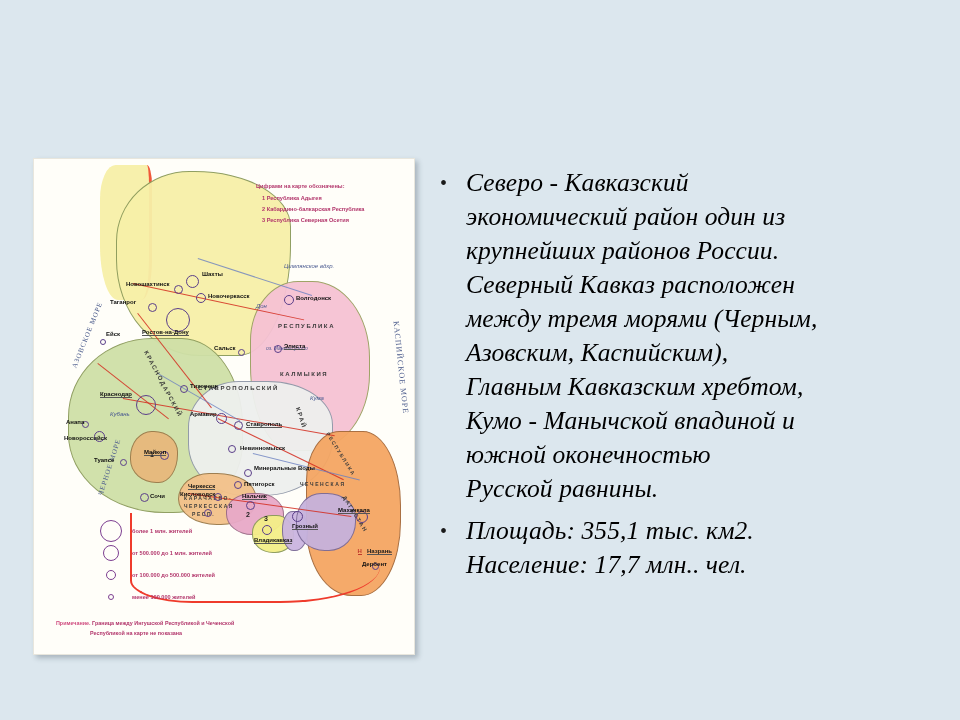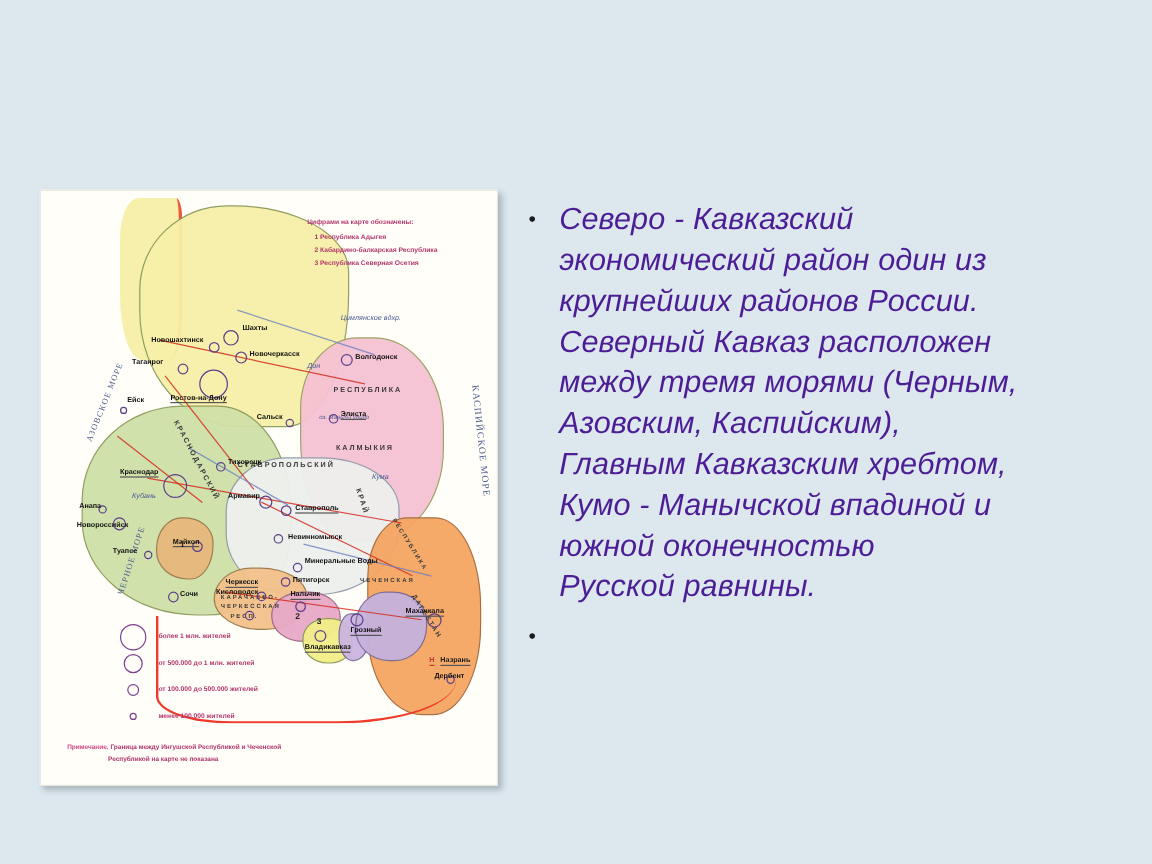--- a/index.html
+++ b/index.html
@@ -202,25 +202,25 @@
   .bullet-dot {
     flex: 0 0 auto;
     width: 34px;
     color: #1a1a1a;
     font-size: 20px;
     line-height: 34px;
     text-align: left;
     padding-left: 8px;
   }
   .bullet-text {
-    font-family: Liberation Sans, sans-serif;
+    font-family: Liberation Serif, serif;
     font-style: italic;
     font-size: 25.5px;
     line-height: 34px;
-    color: #4c1d95;
+    color: #000000;
     white-space: pre-line;
     letter-spacing: 0.1px;
   }
 </style>
 </head>
 <body style="background: rgb(220, 231, 238);">
 
 <div class="map-card">
   <div class="map-inner">
 
@@ -391,15 +391,17 @@
 между тремя морями (Черным,
 Азовским,  Каспийским),
 Главным Кавказским хребтом,
 Кумо - Манычской впадиной и
 южной оконечностью
 Русской равнины.</div>
   </div>
 
   <div class="bullet-item">
     <div class="bullet-dot">•</div>
+    <div class="bullet-text">Площадь: 355,1 тыс. км2.
+Население:  17,7 млн.. чел.</div>
   </div>
 
 </div>
 
 </body></html>

